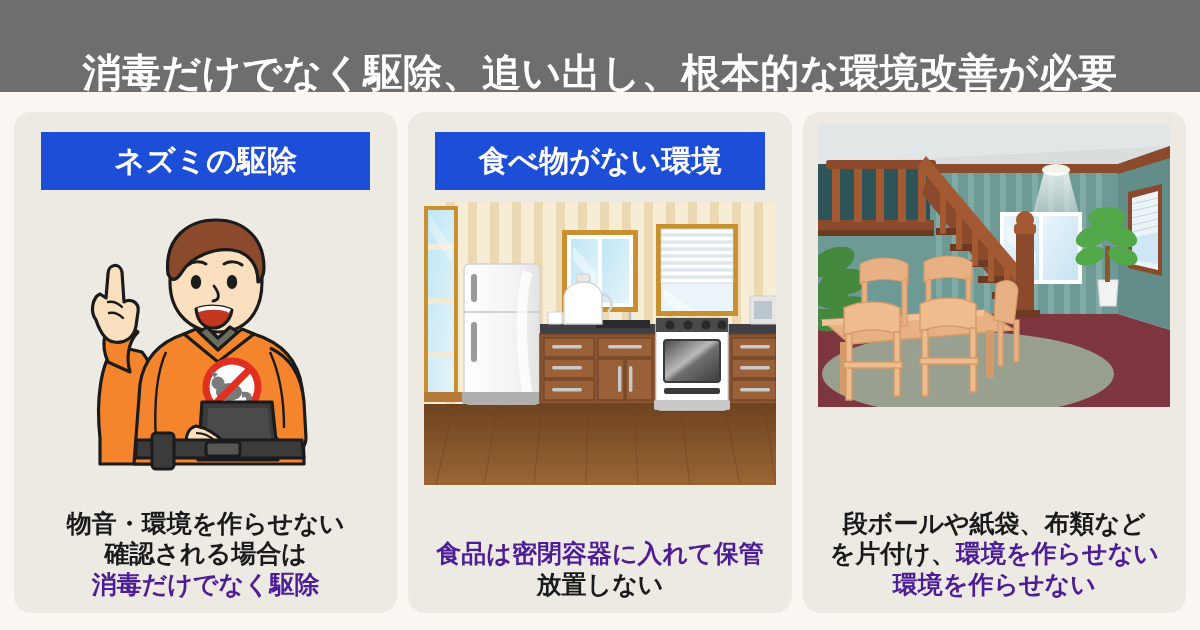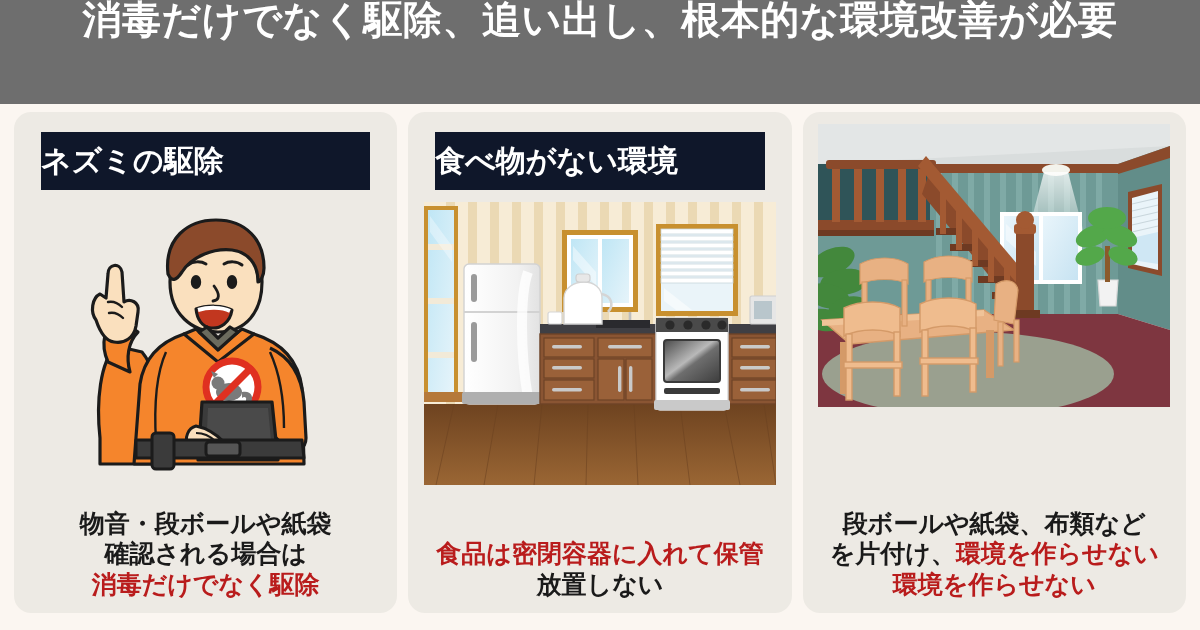--- a/index.html
+++ b/index.html
@@ -5,55 +5,55 @@
 <style>
   html,body{margin:0;padding:0;}
   body{
     width:1200px;height:630px;
     background:#FBF6F1;
     font-family:"Liberation Sans","DejaVu Sans",sans-serif;
     overflow:hidden;
     position:relative;
   }
   .header-bar{
-    position:absolute;left:0;top:0;width:1200px;height:104px;
+    position:absolute;left:0;top:0;width:1200px;height:92px;
     background:#6E6E6E;
-    display:flex;align-items:flex-start;justify-content:center;
+    display:flex;align-items:flex-end;justify-content:center;
   }
   .header-title{
     color:#FFFFFF;font-size:39px;font-weight:700;letter-spacing:.5px;
     white-space:nowrap;line-height:1;
   }
   .cards{
     position:absolute;left:0;top:88px;width:1200px;height:542px;
     display:flex;gap:11px;padding:24px 14px 17px 14px;box-sizing:border-box;
   }
   .card{
     flex:1 1 0;background:#EDEAE4;border-radius:17px;
     position:relative;display:flex;flex-direction:column;align-items:center;
     overflow:hidden;
   }
   .card-header{
-    margin-top:20px;width:86%;height:58px;background:#0f172a;
-    display:flex;align-items:center;justify-content:flex-start;
+    margin-top:20px;width:86%;height:58px;background:#1d4ed8;
+    display:flex;align-items:center;justify-content:center;
   }
   .card-header-text{
     color:#fff;font-weight:700;font-size:30px;white-space:nowrap;line-height:1;
   }
   .card3 .card-header-text{font-size:30px;transform:scaleX(.80);transform-origin:center;}
   .art{
     margin-top:12px;width:100%;height:283px;
     display:flex;align-items:center;justify-content:center;
   }
   .caption{
     position:absolute;left:0;right:0;bottom:14px;
     text-align:center;font-size:25px;font-weight:700;line-height:1.22;
     color:#1A1A1A;padding:0 10px;box-sizing:border-box;
   }
-  .caption .hl{color:#b91c1c;}
+  .caption .hl{color:#4c1d95;}
   .caption .ln{display:block;}
   svg{display:block;}
 </style>
 </head>
 <body>
 
 <div class="header-bar">
   <div class="header-title">消毒だけでなく駆除、追い出し、根本的な環境改善が必要</div>
 </div>
 
@@ -142,21 +142,21 @@
 
         <g stroke="#1B1B1B" stroke-width="3" stroke-linejoin="round">
           <path d="M80 238 L246 238 L248 256 L80 256 Z" fill="#3B3B3B"></path>
           <rect x="96" y="231" width="22" height="36" rx="4" fill="#3B3B3B"></rect>
           <rect x="150" y="240" width="34" height="14" rx="3" fill="#555555"></rect>
         </g>
       </svg>
     </div>
 
     <div class="caption">
-      <span class="ln">物音・段ボールや紙袋</span>
+      <span class="ln">物音・環境を作らせない</span>
       <span class="ln">確認される場合は</span>
       <span class="ln hl">消毒だけでなく駆除</span>
     </div>
   </div>
 
   <div class="card card2">
     <div class="card-header">
       <div class="card-header-text">食べ物がない環境</div>
     </div>
 

